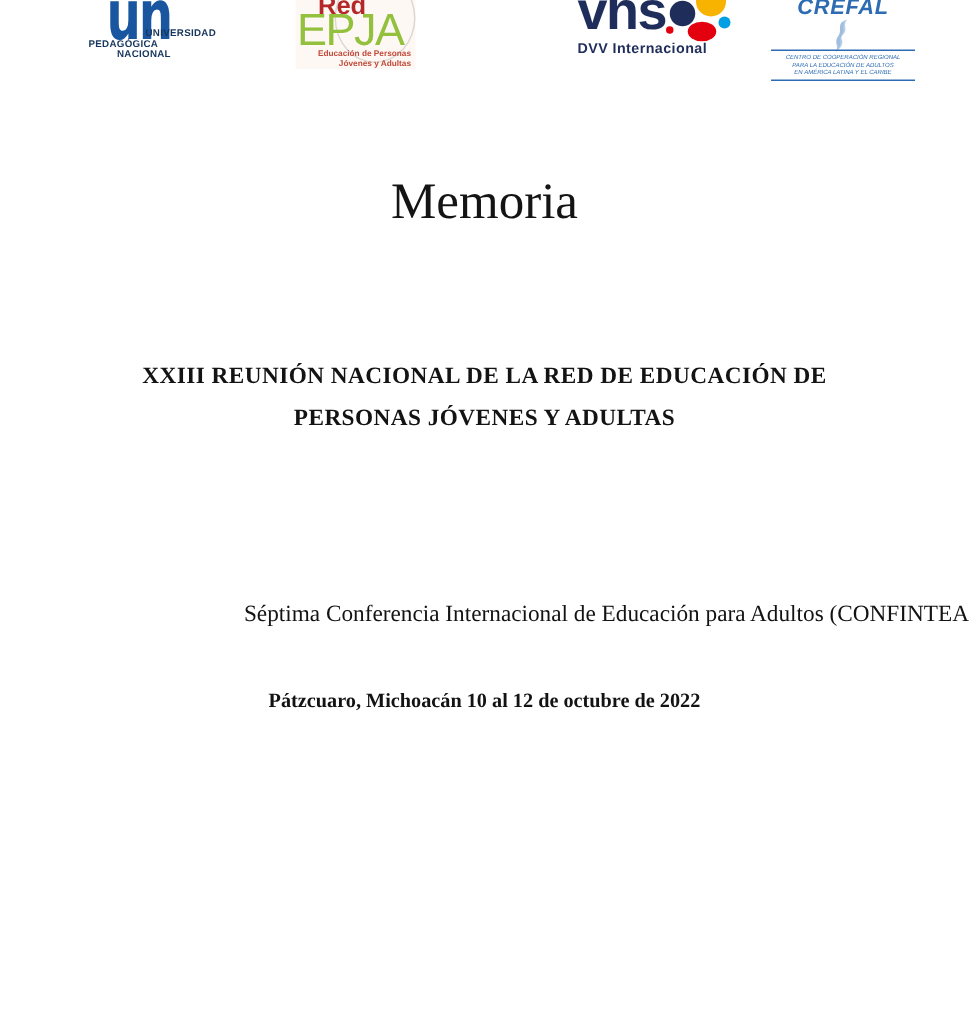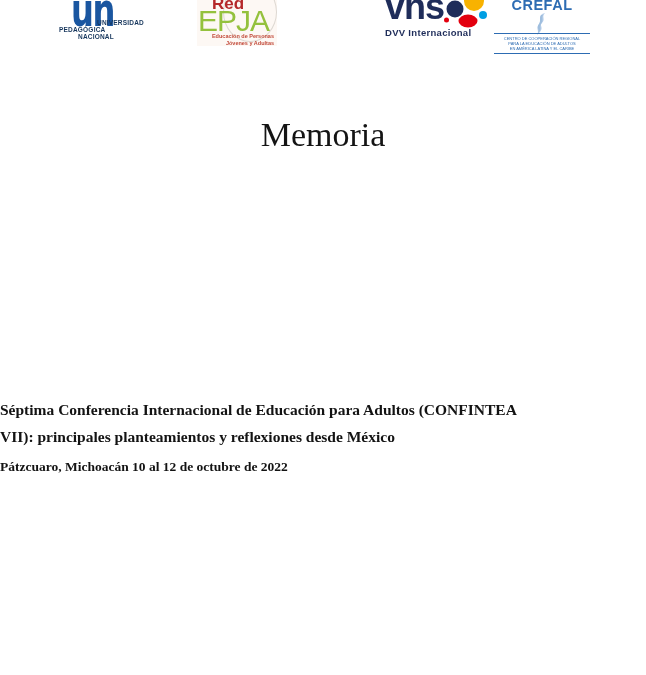--- a/index.html
+++ b/index.html
@@ -33,37 +33,37 @@
     color:#c24a3a;text-align:right;line-height:1.2;white-space:nowrap;}
 
   
   .logo-vhs{left:385px;width:110px;height:42px;}
   .vhs-word{position:absolute;left:0;top:-11px;font-weight:bold;font-size:36px;line-height:36px;
     color:#1f2d5a;letter-spacing:-1px;}
   .vhs-dots{position:absolute;left:59px;top:-8px;}
   .vhs-sub{position:absolute;left:0;top:27px;font-weight:bold;font-size:9.5px;color:#1f2d5a;letter-spacing:0.3px;white-space:nowrap;}
 
   
-  .logo-crefal{left:492px;width:100px;height:42px;}
+  .logo-crefal{left:512px;width:100px;height:42px;font-style:italic;}
   .crefal-word{text-align:center;font-weight:bold;font-size:14.5px;color:#2d6cb3;
     letter-spacing:0.5px;margin-top:-3px;}
   .crefal-flame{display:block;margin:0 auto;}
   .crefal-box{position:absolute;left:2px;right:2px;top:33px;
     border-top:1px solid #2d6cb3;border-bottom:1px solid #2d6cb3;padding:1.5px 0;overflow:hidden;height:16px;}
   .crefal-box-inner{font-size:8px;line-height:1.25;text-align:center;color:#2d6cb3;
     width:192px;margin-left:-48px;transform:scale(0.5);transform-origin:center top;white-space:nowrap;}
 
   
   .doc-title{position:absolute;top:116px;left:0;right:0;text-align:center;
     font-size:34px;color:#141414;}
   .event-title{position:absolute;top:237px;left:0;right:0;text-align:center;
     font-weight:bold;font-size:15.5px;line-height:28px;color:#131313;letter-spacing:0.3px;}
-  .conference{position:absolute;top:396px;left:0;right:0;text-align:left;
-    font-weight:bold;font-size:15.5px;line-height:27px;color:#131313;}
-  .venue{position:absolute;top:459px;left:0;right:0;
+  .conference{position:absolute;top:396px;left:0;right:0;text-align:right;
+    font-weight:normal;font-size:15.5px;line-height:27px;color:#131313;}
+  .venue{position:absolute;top:459px;left:0;right:0;text-align:center;
     font-weight:bold;font-size:13.5px;color:#131313;}
 </style>
 </head>
 <body>
 
 <div class="page">
 
   <div>
 
     <div class="logo logo-upn sans">
@@ -107,21 +107,24 @@
           <div>PARA LA EDUCACIÓN DE ADULTOS</div>
           <div>EN AMÉRICA LATINA Y EL CARIBE</div>
         </div>
       </div>
     </div>
 
   </div>
 
   <div class="doc-title">Memoria</div>
 
+  <div class="event-title">
+    <div>XXIII REUNIÓN NACIONAL DE LA RED DE EDUCACIÓN DE</div>
+    <div>PERSONAS JÓVENES Y ADULTAS</div>
+  </div>
 
   <div class="conference">
     <div>Séptima Conferencia Internacional de Educación para Adultos (CONFINTEA</div>
-    <div>VII): principales planteamientos y reflexiones desde México</div>
   </div>
 
   <div class="venue">Pátzcuaro, Michoacán 10 al 12 de octubre de 2022</div>
 
 </div>
 
 </body></html>

